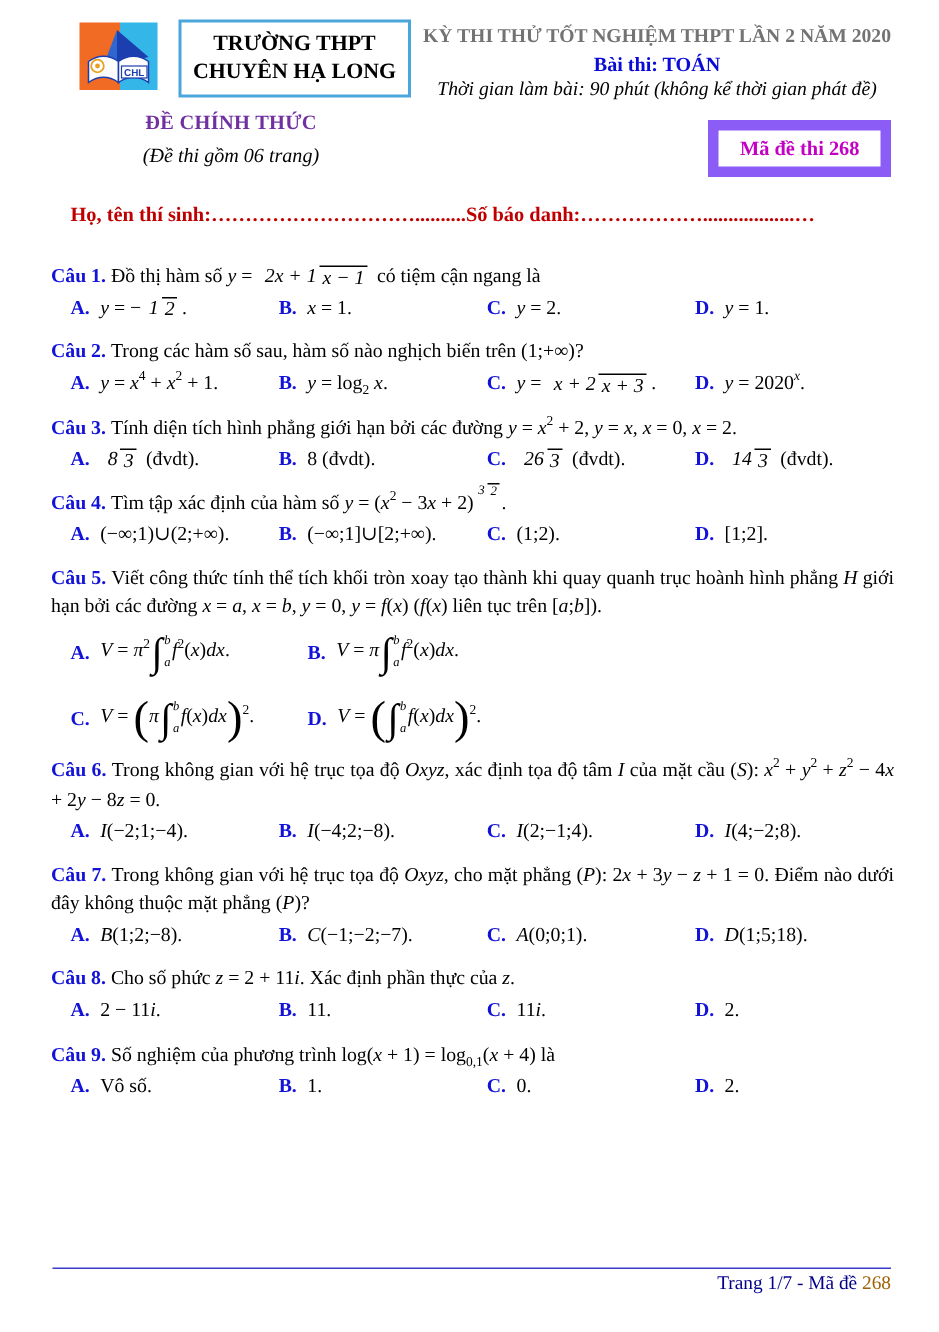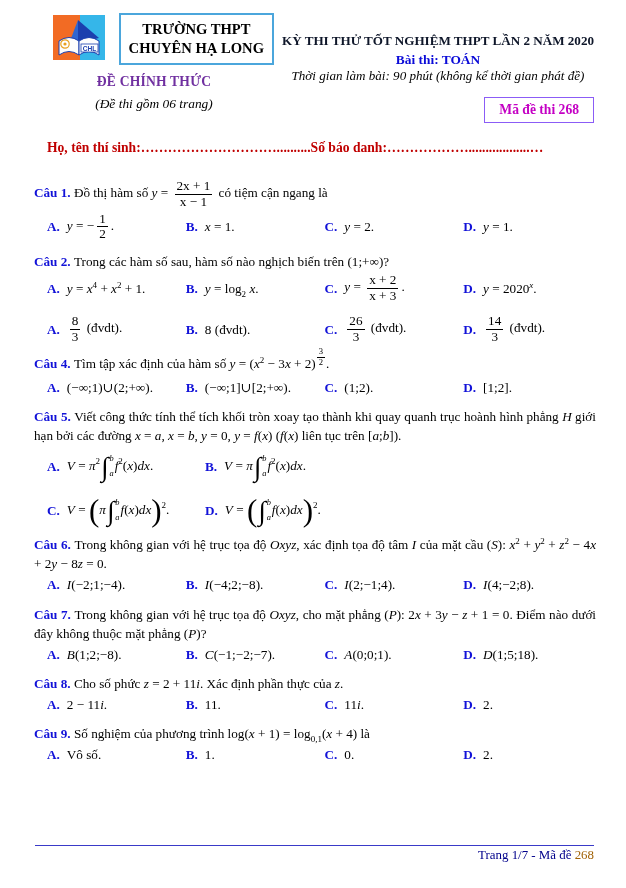--- a/index.html
+++ b/index.html
@@ -15,43 +15,43 @@
   .header-left{flex:0 0 240px;text-align:center}
   .school-row{display:flex;align-items:stretch;gap:13px;justify-content:flex-end}
   .logo{flex:0 0 auto;margin-top:1px}
   .school-box{
     border:2px solid #4BA6DC;padding:2px 8px;display:flex;flex-direction:column;justify-content:center;
     font-weight:bold;font-size:14.6px;line-height:1.3;white-space:nowrap;background:#fff
   }
   .official{color:#7030A0;font-weight:bold;margin-top:9px;font-size:13.6px;letter-spacing:.2px}
   .pages-note{font-style:italic;margin-top:6px;font-size:13.4px}
   .header-right{flex:1;display:flex;flex-direction:column;align-items:center;margin-left:4px;margin-right:-2px}
-  .exam-title{color:#0f172a;font-weight:bold;font-size:13.1px;white-space:nowrap;margin-top:20px}
+  .exam-title{color:#737373;font-weight:bold;font-size:13.1px;white-space:nowrap;margin-top:3px}
   .exam-subject{color:#0B0BD8;font-weight:bold;font-size:13.4px;margin-top:3px}
   .duration{font-style:italic;font-size:13.1px;margin-top:0;white-space:nowrap}
   .code-box{
-    border:1px solid #8b5cf6;padding:4px 14px;margin:13px 4px 0 auto;
+    border:7px solid #8b5cf6;padding:4px 14px;margin:13px 4px 0 auto;
     color:#C400C4;font-weight:bold;font-size:13.6px;white-space:nowrap
   }
   
   .student-line{color:#C00000;font-weight:bold;margin:17px 0 0 13px;font-size:13.6px;white-space:nowrap}
   
   .questions{margin-top:23px}
   .question{margin-bottom:10px}
   .stem{line-height:1.45;text-align:justify}
   .qlabel{color:#1212D8;font-weight:bold}
   .options{display:grid;grid-template-columns:repeat(4,1fr);margin:2px 0 0 13px;column-gap:6px;align-items:center}
   .options.cols2{grid-template-columns:152px 1fr;row-gap:15px;margin-top:7px}
   .option{display:flex;align-items:center;gap:7px;line-height:1.45}
   .olabel{color:#1212D8;font-weight:bold}
   .ocontent{white-space:nowrap}
   
   i{font-family:"Liberation Serif","DejaVu Serif",serif}
   sup,sub{font-size:9px;line-height:0}
-  .frac{display:inline-flex;flex-direction:column;text-align:center;vertical-align:middle;margin:0 3px;line-height:1.12}
+  .frac{display:inline-flex;flex-direction:row;text-align:center;vertical-align:middle;font-style:italic;margin:0 3px;line-height:1.12}
   .frac .den{border-top:1px solid #000;padding:0 2px}
   .frac .num{padding:0 2px}
   .frac.tiny{font-size:8.6px;transform:translateY(-8px);margin:0 1px;line-height:1.15}
   .intwrap{display:inline-flex;align-items:center;vertical-align:middle;margin:0 1px}
   .intsign{font-size:27px;line-height:.9;font-style:normal}
   .intbounds{display:inline-flex;flex-direction:column;justify-content:space-between;height:29px;font-size:8.4px;font-style:italic;margin-left:1px;padding:1px 0}
   .bigp{font-size:235%;font-weight:400;vertical-align:middle;line-height:0;font-style:normal}
   
   .footer{position:absolute;left:35px;right:32px;top:845px}
   .footer-line{border-top:1.6px solid #3A3AC8}
@@ -143,20 +143,21 @@
               <span class="den">x + 3</span>
             </span>.</span>
         </div>
         <div class="option">
           <b class="olabel">D.</b>
           <span class="ocontent"><i>y</i> = 2020<sup style="font-style: italic;">x</sup>.</span>
         </div>
       </div>
     </div>
     <div class="question">
+      <p class="stem"><b class="qlabel">Câu 3. </b>Tính diện tích hình phẳng giới hạn bởi các đường <i>y</i> = <i>x</i><sup>2</sup> + 2, <i>y</i> = <i>x</i>, <i>x</i> = 0, <i>x</i> = 2.</p>
       <div class="options">
         <div class="option">
           <b class="olabel">A.</b>
           <span class="ocontent"><span class="frac">
               <span class="num">8</span>
               <span class="den">3</span>
             </span> (đvdt).</span>
         </div>
         <div class="option">
           <b class="olabel">B.</b>

